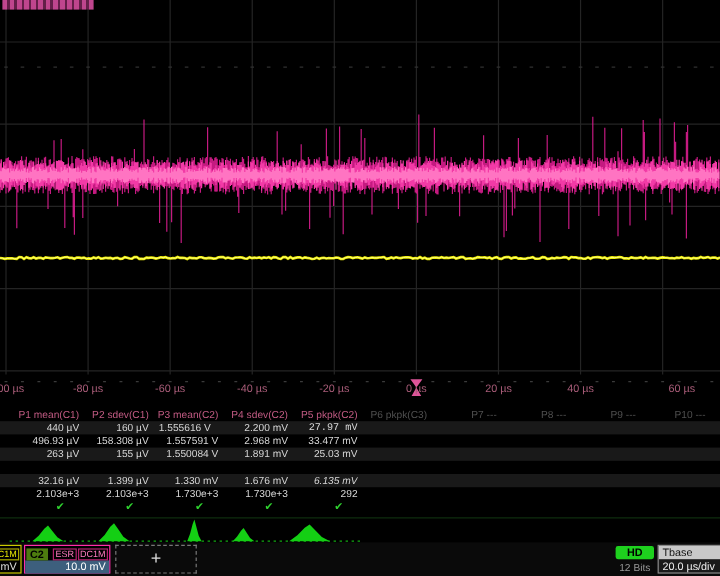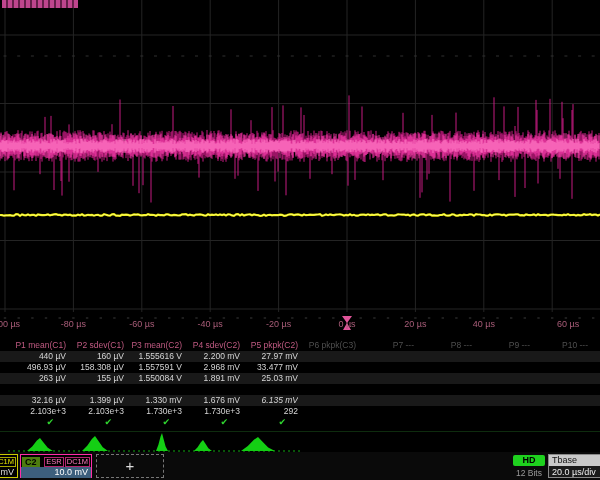--- a/index.html
+++ b/index.html
@@ -105,23 +105,23 @@
         <span class="mcell hdr" style="left: 242px; width: 56px;">P5 pkpk(C2)</span>
         <span class="mcell hdr dim" style="left: 300px; width: 56px;">P6 pkpk(C3)</span>
         <span class="mcell hdr dim" style="left: 358px; width: 56px;">P7 ---</span>
         <span class="mcell hdr dim" style="left: 416px; width: 56px;">P8 ---</span>
         <span class="mcell hdr dim" style="left: 474px; width: 56px;">P9 ---</span>
         <span class="mcell hdr dim" style="left: 532px; width: 56px;">P10 ---</span>
       </div>
       <div class="mrow stripe" style="top: 12px;">
         <span class="mcell" style="left: 10px; width: 56px;">440 µV</span>
         <span class="mcell" style="left: 68px; width: 56px;">160 µV</span>
-        <span class="mcell" style="left: 126px; width: 56px;">1.555616 V</span>
+        <span class="mcell" style="left: 126px; width: 56px; text-align: center;">1.555616 V</span>
         <span class="mcell" style="left: 184px; width: 56px;">2.200 mV</span>
-        <span class="mcell" style="left: 242px; width: 56px;">27.97 mV</span>
+        <span class="mcell" style="left: 242px; width: 56px; font-family: Liberation Mono, monospace;">27.97 mV</span>
       </div>
       <div class="mrow" style="top: 23px;">
         <span class="mcell" style="left: 10px; width: 56px;">496.93 µV</span>
         <span class="mcell" style="left: 68px; width: 56px;">158.308 µV</span>
         <span class="mcell" style="left: 126px; width: 56px;">1.557591 V</span>
         <span class="mcell" style="left: 184px; width: 56px;">2.968 mV</span>
         <span class="mcell" style="left: 242px; width: 56px;">33.477 mV</span>
       </div>
       <div class="mrow stripe" style="top: 34px;">
         <span class="mcell" style="left: 10px; width: 56px;">263 µV</span>

